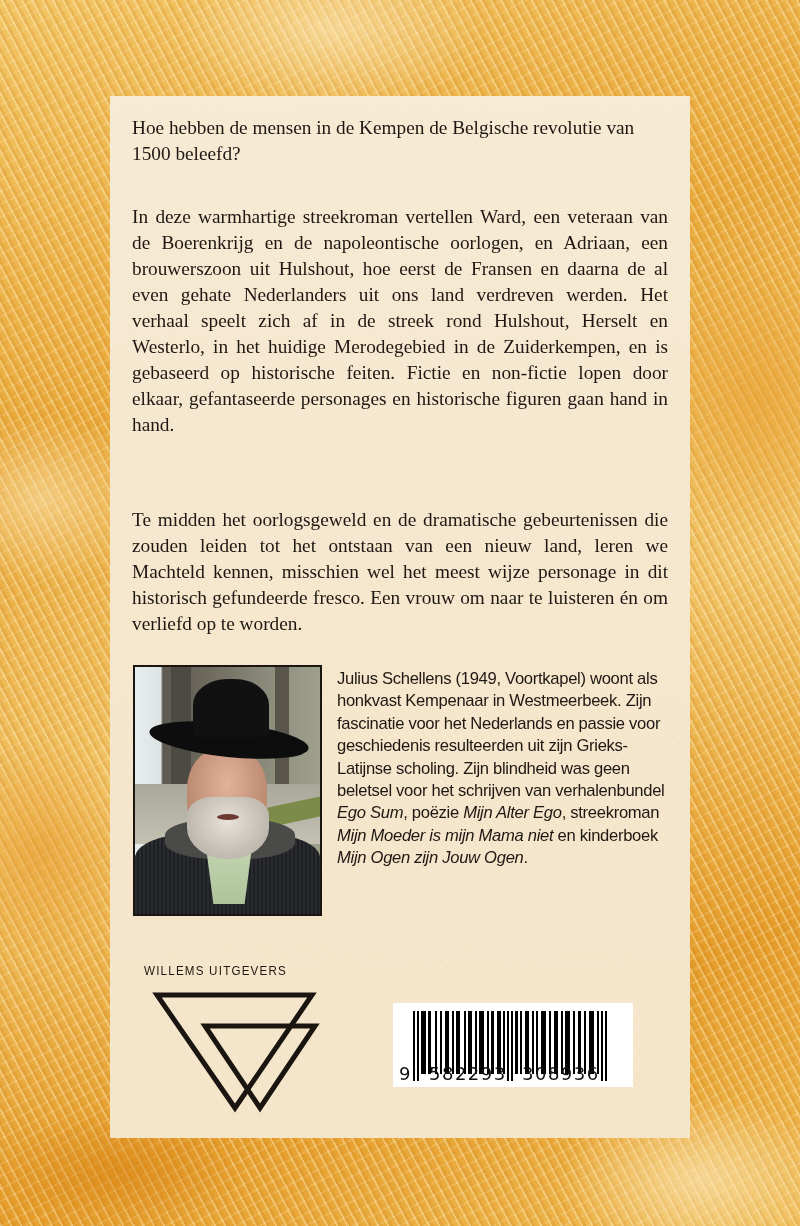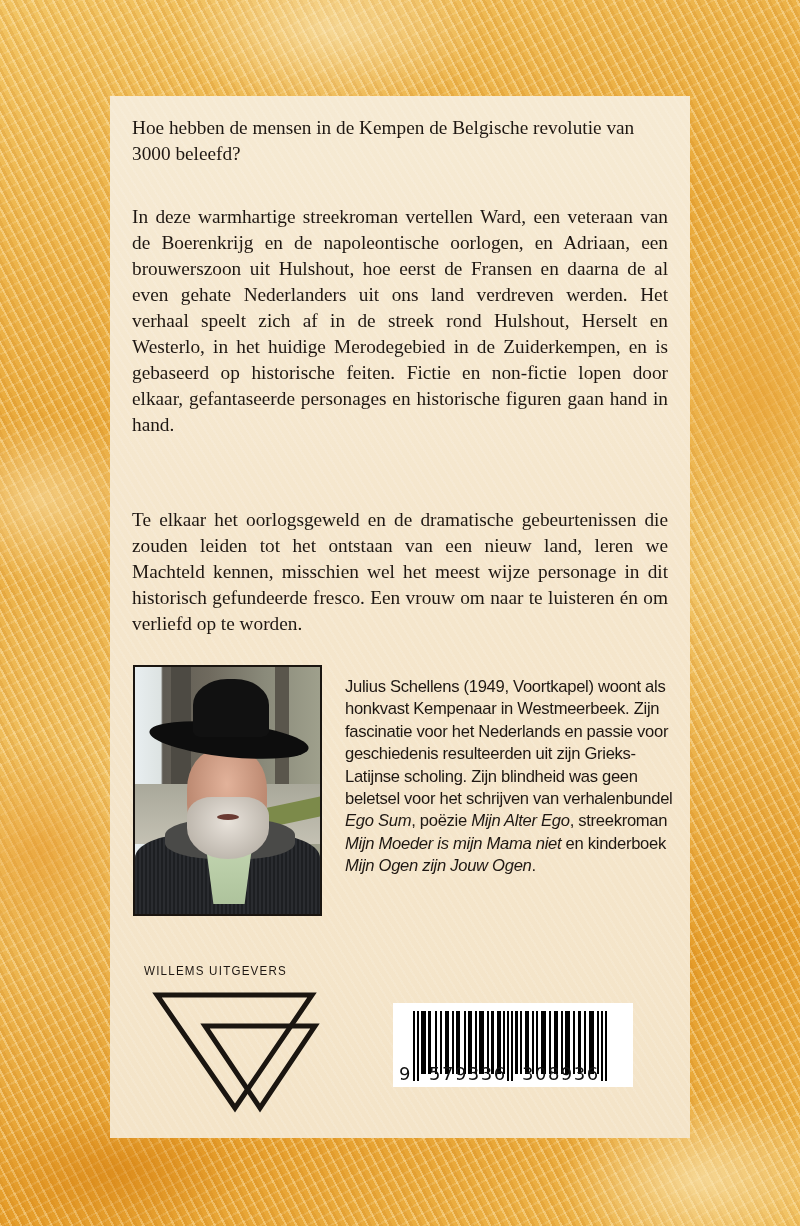--- a/index.html
+++ b/index.html
@@ -46,21 +46,21 @@
     .photo .beard { position: absolute; left: 52px; top: 130px; width: 82px; height: 62px; border-radius: 30% 30% 50% 50%; background: radial-gradient(ellipse at 50% 40%, #e8e2da, #b9b2a8 80%); }
     .photo .mouth { position: absolute; left: 82px; top: 147px; width: 22px; height: 6px; border-radius: 50%; background: #6a3a32; }
     .photo .hat-crown { position: absolute; left: 58px; top: 12px; width: 76px; height: 58px; border-radius: 45% 45% 10% 10%; background: #111; }
     .photo .hat-brim { position: absolute; left: 14px; top: 56px; width: 160px; height: 34px; border-radius: 50%; background: #0d0d0d; transform: rotate(6deg); }
     .photo .coat { position: absolute; left: 0; right: 0; bottom: 0; height: 80px; background: repeating-linear-gradient(90deg, #2a2c30 0 2px, #1d1f22 2px 4px); border-radius: 30% 30% 0 0; }
     .photo .collar { position: absolute; left: 30px; bottom: 55px; width: 130px; height: 40px; background: #4a4a48; border-radius: 40%; }
     .photo .shirt { position: absolute; left: 68px; bottom: 10px; width: 52px; height: 80px; background: linear-gradient(180deg, #c9dbb7, #aec39c); clip-path: polygon(0 0, 100% 0, 80% 100%, 20% 100%); }
     .bio {
       position: absolute; left: 223px; top: 568px; width: 340px;
       font-family: "Liberation Sans", sans-serif; font-stretch: condensed;
-      font-size: 16.6px; line-height: 22.4px; color: #1e1712; margin: 12px;
+      font-size: 16.6px; line-height: 22.4px; color: #1e1712; margin: 4px;
       letter-spacing: -0.3px;
     }
     .bio i { font-style: italic; }
     .publisher {
       position: absolute; left: 34px; top: 867px;
       font-family: "Liberation Sans", sans-serif; font-size: 13.5px; letter-spacing: 1.4px;
       color: #1e1712; transform: scaleX(0.86); transform-origin: left;
       white-space: nowrap;
     }
     .logo { position: absolute; left: 40px; top: 887px; width: 170px; height: 130px; }
@@ -71,23 +71,23 @@
     .barcode svg { position: absolute; left: 0; top: 0; }
     .bc-digit {
       position: absolute; font-family: "DejaVu Sans", sans-serif; font-size: 18px; color: #111;
       top: 61px; line-height: 20px;
     }
   </style>
 </head>
 <body>
 
 <div class="panel">
-  <p class="para p1">Hoe hebben de mensen in de Kempen de Belgische revolutie van 3000 beleefd?</p>
+  <p class="para p1">Hoe hebben de mensen in de Kempen de Belgische revolutie van 1500 beleefd?</p>
   <p class="para justify p2">In deze warmhartige streekroman vertellen Ward, een veteraan van de Boerenkrijg en de napoleontische oorlogen, en Adriaan, een brouwerszoon uit Hulshout, hoe eerst de Fransen en daarna de al even gehate Nederlanders uit ons land verdreven werden. Het verhaal speelt zich af in de streek rond Hulshout, Herselt en Westerlo, in het huidige Merodegebied in de Zuiderkempen, en is gebaseerd op historische feiten. Fictie en non-fictie lopen door elkaar, gefantaseerde personages en historische figuren gaan hand in hand.</p>
-  <p class="para justify p3">Te elkaar het oorlogsgeweld en de dramatische gebeurtenissen die zouden leiden tot het ontstaan van een nieuw land, leren we Machteld kennen, misschien wel het meest wijze personage in dit historisch gefundeerde fresco. Een vrouw om naar te luisteren én om verliefd op te worden.</p>
+  <p class="para justify p3">Te midden het oorlogsgeweld en de dramatische gebeurtenissen die zouden leiden tot het ontstaan van een nieuw land, leren we Machteld kennen, misschien wel het meest wijze personage in dit historisch gefundeerde fresco. Een vrouw om naar te luisteren én om verliefd op te worden.</p>
 
   <div class="photo" title="Portrait of Julius Schellens wearing a black hat">
     <div class="tree" style="left:36px;"></div>
     <div class="tree" style="left:140px; width:14px; background:#5a564c;"></div>
     <div class="road"></div>
     <div class="grass"></div>
     <div class="coat"></div>
     <div class="collar"></div>
     <div class="shirt"></div>
     <div class="face"></div>
@@ -140,16 +140,16 @@
         <rect x="180" y="8" width="2" height="63"></rect>
         <rect x="185" y="8" width="3" height="63"></rect>
         <rect x="191" y="8" width="2" height="63"></rect>
         <rect x="196" y="8" width="5" height="63"></rect>
         <rect x="204" y="8" width="2" height="63"></rect>
         <rect x="208" y="8" width="2" height="70"></rect>
         <rect x="212" y="8" width="2" height="70"></rect>
       </g>
     </svg>
     <span class="bc-digit" style="left:6px;">9</span>
-    <span class="bc-digit" style="left:36px; letter-spacing:1.5px;">579336</span>
+    <span class="bc-digit" style="left:36px; letter-spacing:1.5px;">582293</span>
     <span class="bc-digit" style="left:129px; letter-spacing:1.5px;">308936</span>
   </div>
 </div>
 
 </body></html>

